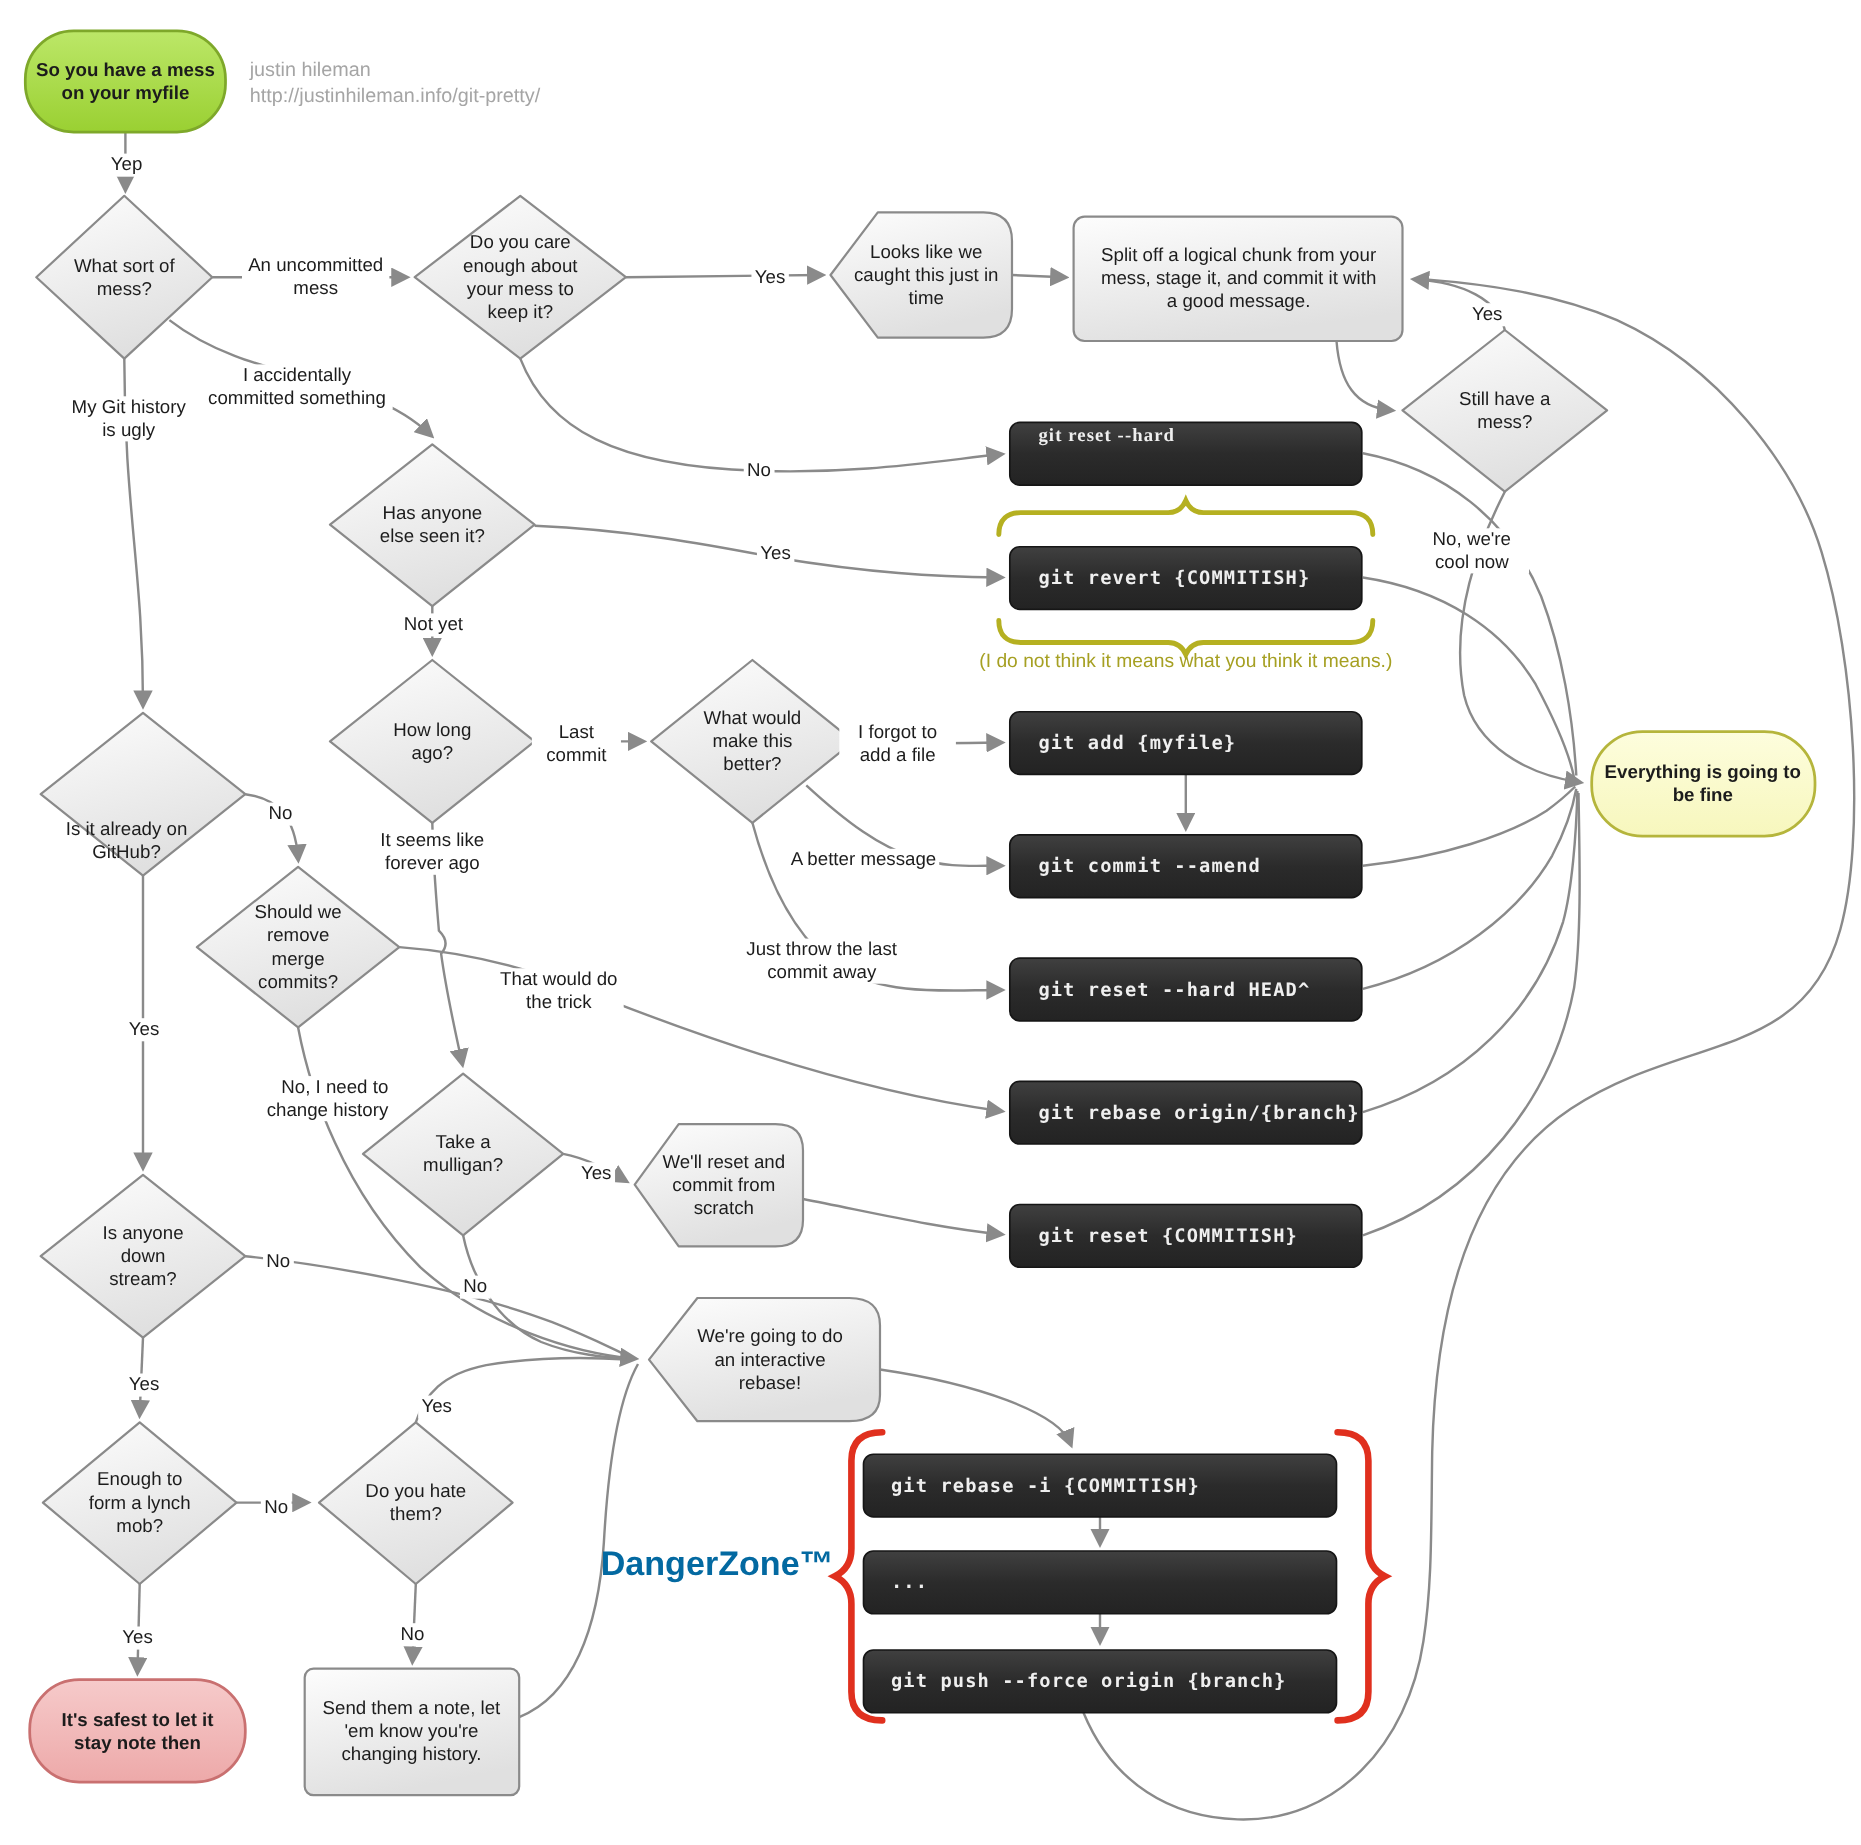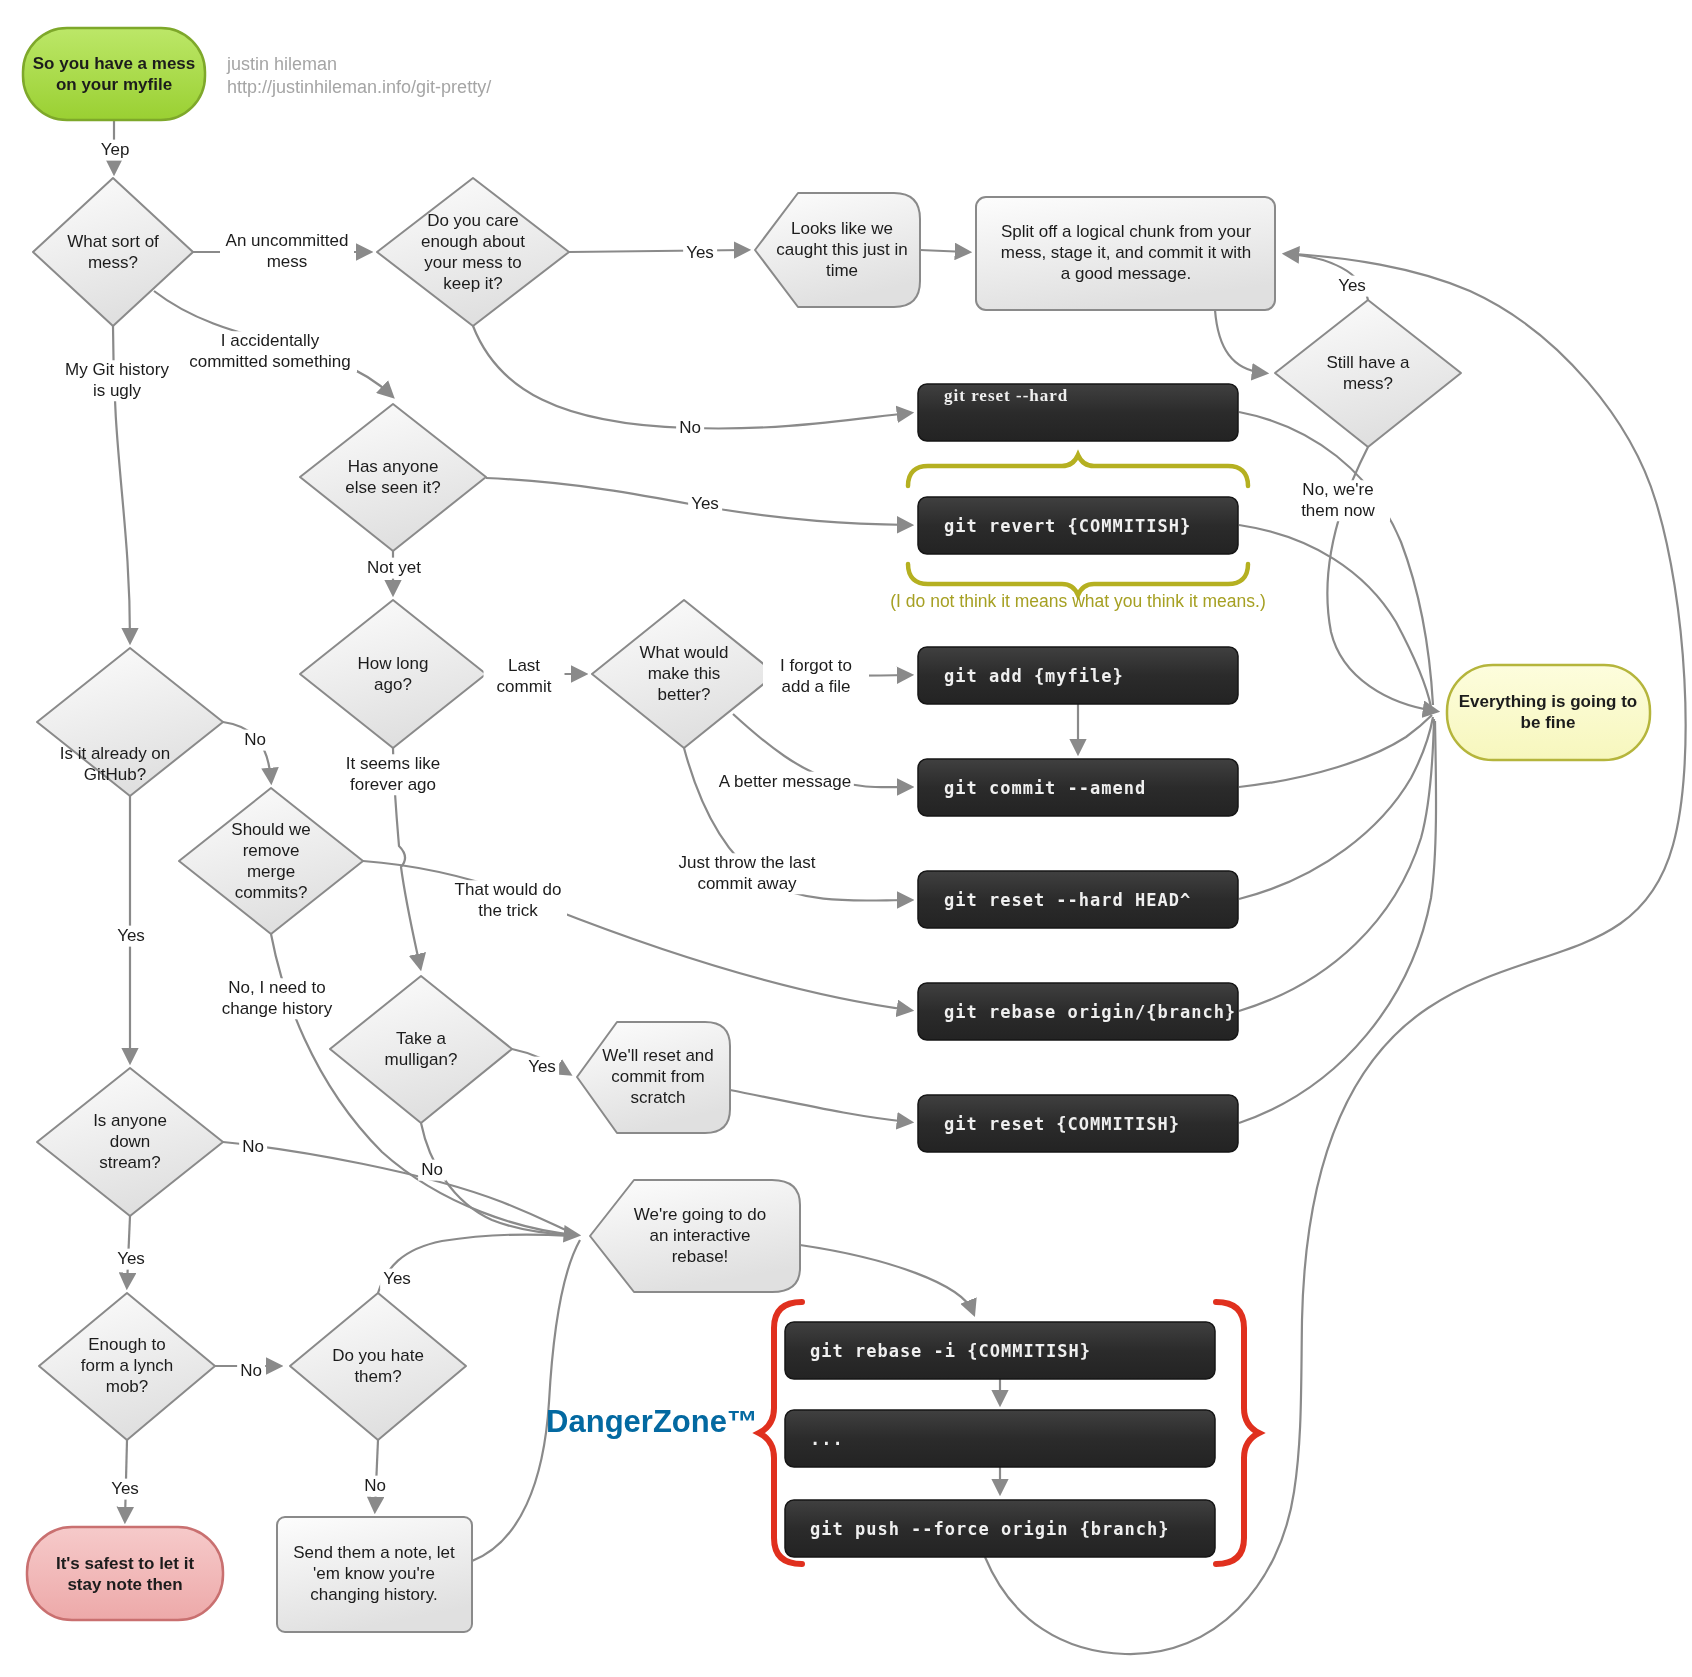--- a/index.html
+++ b/index.html
@@ -194,32 +194,32 @@
 <div class="cmd" style="left:810px;top:1439px;">...</div>
 <div class="cmd" style="left:810px;top:1529px;">git push --force origin {branch}</div>
 
 <div class="elbl nw" style="left:115px;top:150px;">Yep</div>
 <div class="elbl" style="left:287px;top:252px;width:128px;">An uncommitted mess</div>
 <div class="elbl" style="left:270px;top:339px;width:168px;margin-top:13px;">I accidentally committed something</div>
 <div class="elbl" style="left:117px;top:381px;width:108px;">My Git history is ugly</div>
 <div class="elbl nw" style="left:700px;top:253px;">Yes</div>
 <div class="elbl nw" style="left:690px;top:428px;">No</div>
 <div class="elbl nw" style="left:1352px;top:286px;">Yes</div>
-<div class="elbl" style="left:1338px;top:501px;width:98px;">No, we're them now</div>
+<div class="elbl" style="left:1338px;top:501px;width:98px;">No, we're cool now</div>
 <div class="elbl nw" style="left:705px;top:504px;">Yes</div>
 <div class="elbl nw" style="left:394px;top:568px;">Not yet</div>
 <div class="elbl" style="left:524px;top:677px;width:75px;">Last commit</div>
 <div class="elbl" style="left:393px;top:775px;width:135px;">It seems like forever ago</div>
 <div class="elbl" style="left:816px;top:677px;width:100px;">I forgot to add a file</div>
 <div class="elbl nw" style="left:785px;top:782px;">A better message</div>
 <div class="elbl" style="left:747px;top:874px;width:155px;">Just throw the last commit away</div>
 <div class="elbl nw" style="left:255px;top:740px;">No</div>
 <div class="elbl nw" style="left:131px;top:936px;">Yes</div>
 <div class="elbl" style="left:508px;top:901px;width:112px;">That would do the trick</div>
-<div class="elbl" style="left:277px;top:999px;width:152px;">No, I need to change history</div>
+<div class="elbl" style="left:277px;top:999px;width:152px;text-align:right;">No, I need to change history</div>
 <div class="elbl nw" style="left:253px;top:1147px;">No</div>
 <div class="elbl nw" style="left:131px;top:1259px;">Yes</div>
 <div class="elbl nw" style="left:542px;top:1067px;">Yes</div>
 <div class="elbl nw" style="left:432px;top:1170px;">No</div>
 <div class="elbl nw" style="left:397px;top:1279px;">Yes</div>
 <div class="elbl nw" style="left:375px;top:1486px;">No</div>
 <div class="elbl nw" style="left:251px;top:1371px;">No</div>
 <div class="elbl nw" style="left:125px;top:1489px;">Yes</div>
 
 <div class="note" style="left:1078px;top:601px;">(I do not think it means what you think it means.)</div>

